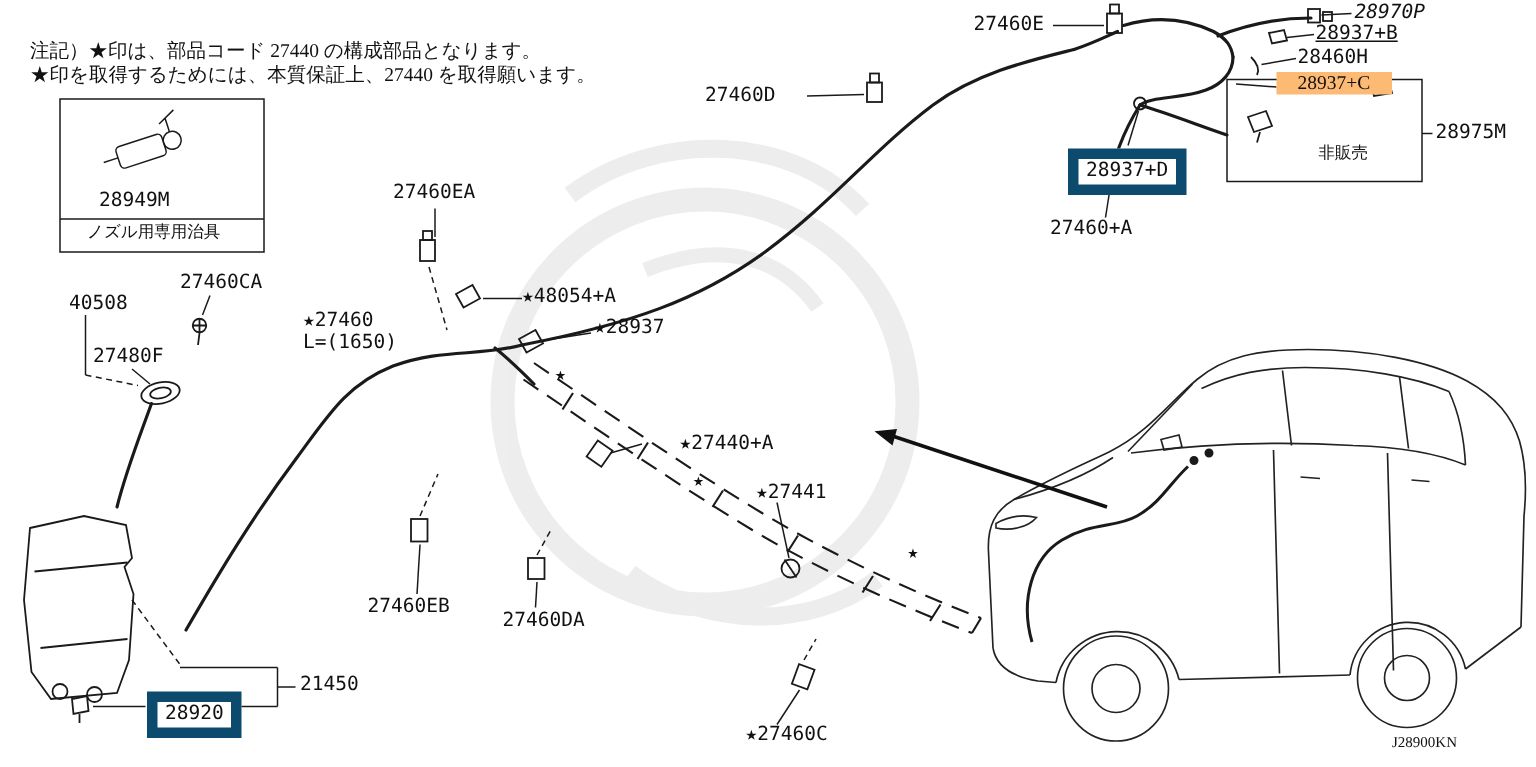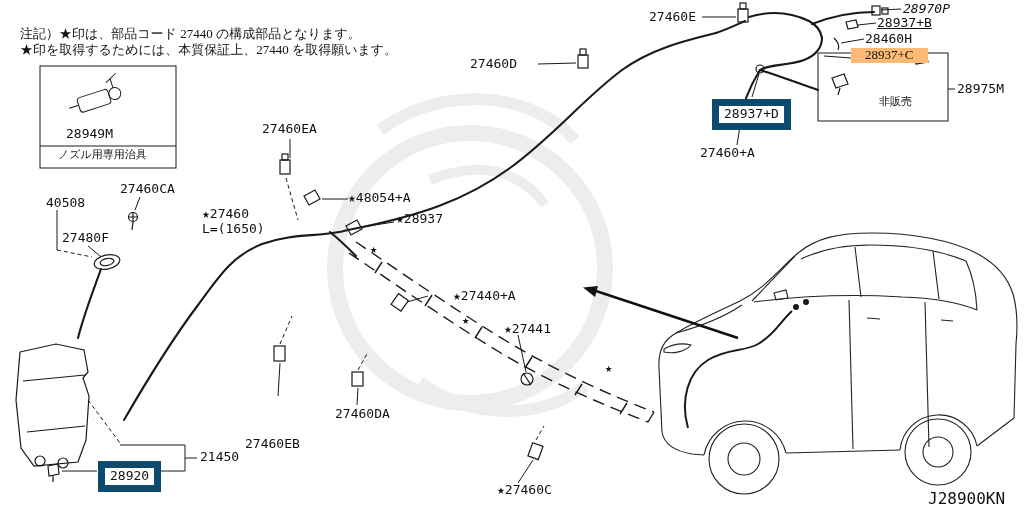--- a/index.html
+++ b/index.html
@@ -8,21 +8,21 @@
     font-family:"DejaVu Sans Mono","Liberation Mono",monospace;
     color:#111; overflow:hidden;
   }
   svg.art { position:absolute; left:0; top:0; }
   .lbl { position:absolute; font-size:13px; white-space:nowrap; line-height:1.15; }
   .note { position:absolute; font-size:13px; white-space:nowrap;font-family:Liberation Serif, serif; }
   .cap  { font-size:11px; }
   .boxed { border:7px solid #0c4a6e; padding:1px 5px; background:#fff; }
   .hl { background:#fdba74; padding:0 14px;font-family:Liberation Serif, serif; }
   .star { position:absolute; font-size:12px; }
-  .code { font-size:16px; }
+  .code { font-size:10px;font-family:Liberation Serif, serif; }
 </style>
 </head>
 <body>
 
 <div class="stage">
 
   <svg class="art" width="1024" height="511" viewBox="0 0 1024 511">
 
     <g fill="none" stroke="#ececec" opacity="0.9">
       <circle cx="470" cy="268" r="135" stroke-width="16"></circle>
@@ -203,21 +203,21 @@
   <div class="lbl" style="left:903px; top:2px;font-style:italic;">28970P</div>
   <div class="lbl" style="left:877px; top:16px;text-decoration:underline;">28937+B</div>
   <div class="lbl" style="left:865px; top:32px;">28460H</div>
   <div class="lbl hl" style="left:851px; top:48px;">28937+C</div>
   <div class="lbl" style="left:957px; top:82px;">28975M</div>
   <div class="lbl cap" style="left:879px; top:96px;">非販売</div>
   <div class="lbl boxed" style="left:712px; top:99px;">28937+D</div>
   <div class="lbl" style="left:700px; top:146px;">27460+A</div>
   <div class="lbl" style="left:453px; top:289px;">★27440+A</div>
   <div class="lbl" style="left:504px; top:322px;">★27441</div>
-  <div class="lbl" style="left:245px; top:398px;margin-top:39px;">27460EB</div>
+  <div class="lbl" style="left:245px; top:398px;">27460EB</div>
   <div class="lbl" style="left:335px; top:407px;">27460DA</div>
   <div class="lbl boxed" style="left:98px; top:461px;">28920</div>
   <div class="lbl" style="left:200px; top:450px;">21450</div>
   <div class="lbl" style="left:497px; top:483px;">★27460C</div>
 
   <div class="star" style="left:370px; top:242px;">★</div>
   <div class="star" style="left:462px; top:313px;">★</div>
   <div class="star" style="left:605px; top:361px;">★</div>
 
   <div class="lbl code" style="left:928px; top:490px;">J28900KN</div>

